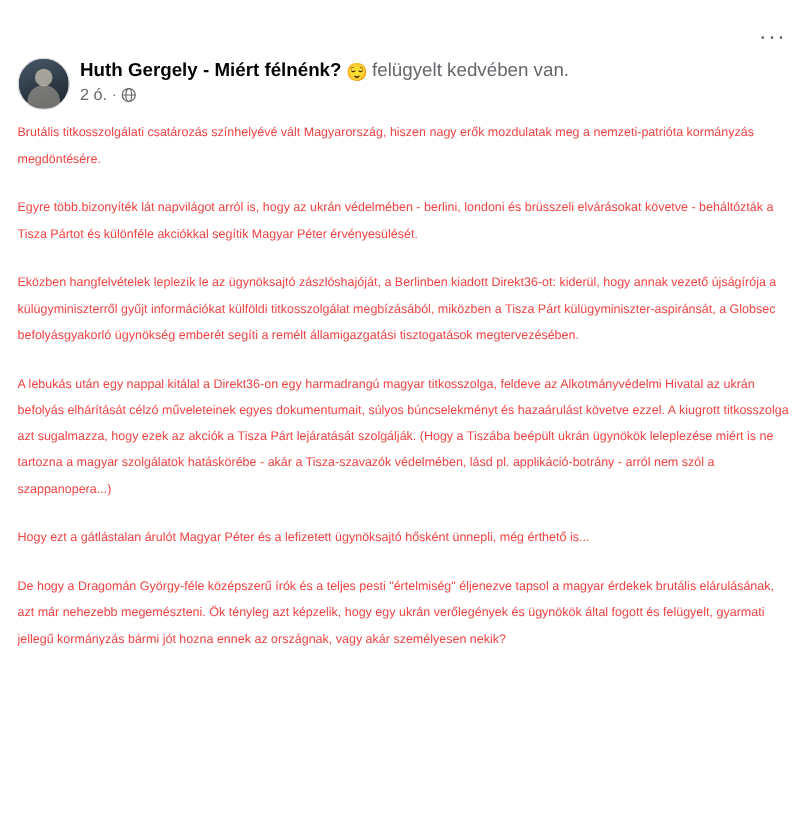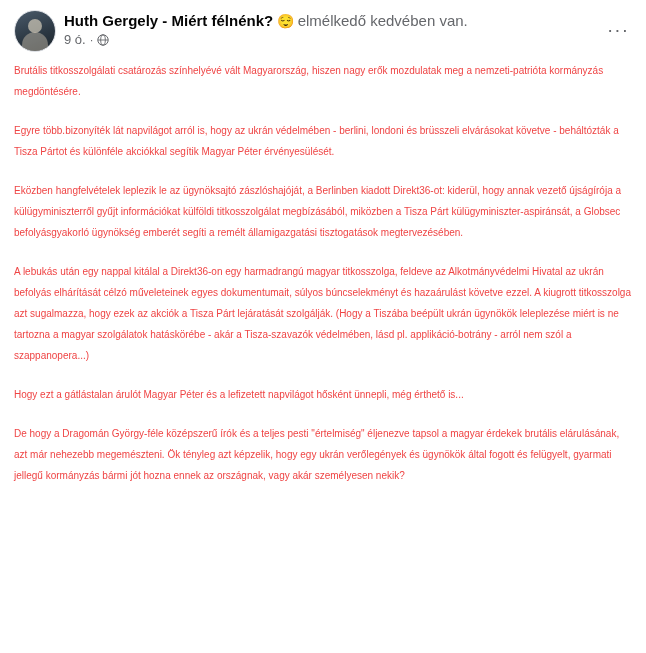--- a/index.html
+++ b/index.html
@@ -18,20 +18,21 @@
     width: 646px;
     box-sizing: border-box;
     padding: 10px 14px 0 14px;
     position: relative;
   }
   .post-header {
     display: flex;
     align-items: flex-start;
     gap: 8px;
     padding-bottom: 6px;
+    margin-top: 36px;
   }
   .avatar {
     width: 40px;
     height: 40px;
     border-radius: 50%;
     flex: 0 0 40px;
     background: linear-gradient(160deg, #4a5a6a 0%, #2b3742 60%, #1d252c 100%);
     position: relative;
     overflow: hidden;
     border: 1px solid #dcdfe4;
@@ -137,40 +138,40 @@
 <body>
 
 <div class="post">
 
   <div class="post-header">
     <div class="avatar"></div>
     <div class="header-text">
       <div class="name-line">
         <span class="author">Huth Gergely - Miért félnénk?</span>
         <span class="feeling-emoji">😌</span>
-        <span class="feeling-text">elmélkedő kedvében van.</span>
+        <span class="feeling-text">felügyelt kedvében van.</span>
       </div>
       <div class="meta-line">
-        <span>9 ó.</span>
+        <span>2 ó.</span>
         <span class="meta-dot">·</span>
         <span class="globe-icon">
           <svg width="12" height="12" viewBox="0 0 12 12" aria-hidden="true">
             <circle cx="6" cy="6" r="5.2" fill="none" stroke="#65676b" stroke-width="1"></circle>
             <ellipse cx="6" cy="6" rx="2.3" ry="5.2" fill="none" stroke="#65676b" stroke-width="0.9"></ellipse>
             <line x1="0.9" y1="6" x2="11.1" y2="6" stroke="#65676b" stroke-width="0.9"></line>
           </svg>
         </span>
       </div>
     </div>
   </div>
 
   <div class="menu-button">···</div>
 
   <div class="post-body">
     <p>Brutális titkosszolgálati csatározás színhelyévé vált Magyarország, hiszen nagy erők mozdulatak meg a nemzeti-patrióta kormányzás megdöntésére.</p>
     <p>Egyre több.bizonyíték lát napvilágot arról is, hogy az ukrán védelmében - berlini, londoni és brüsszeli elvárásokat követve - beháltózták a Tisza Pártot és különféle akciókkal segítik Magyar Péter érvényesülését.</p>
     <p>Eközben hangfelvételek leplezik le az ügynöksajtó zászlóshajóját, a Berlinben kiadott Direkt36-ot: kiderül, hogy annak vezető újságírója a külügyminiszterről gyűjt információkat külföldi titkosszolgálat megbízásából, miközben a Tisza Párt külügyminiszter-aspiránsát, a Globsec befolyásgyakorló ügynökség emberét segíti a remélt államigazgatási tisztogatások megtervezésében.</p>
     <p>A lebukás után egy nappal kitálal a Direkt36-on egy harmadrangú magyar titkosszolga, feldeve az Alkotmányvédelmi Hivatal az ukrán befolyás elhárítását célzó műveleteinek egyes dokumentumait, súlyos búncselekményt és hazaárulást követve ezzel. A kiugrott titkosszolga azt sugalmazza, hogy ezek az akciók a Tisza Párt lejáratását szolgálják. (Hogy a Tiszába beépült ukrán ügynökök leleplezése miért is ne tartozna a magyar szolgálatok hatáskörébe - akár a Tisza-szavazók védelmében, lásd pl. applikáció-botrány - arról nem szól a szappanopera...)</p>
-    <p>Hogy ezt a gátlástalan árulót Magyar Péter és a lefizetett napvilágot hősként ünnepli, még érthető is...</p>
+    <p>Hogy ezt a gátlástalan árulót Magyar Péter és a lefizetett ügynöksajtó hősként ünnepli, még érthető is...</p>
     <p>De hogy a Dragomán György-féle középszerű írók és a teljes pesti "értelmiség" éljenezve tapsol a magyar érdekek brutális elárulásának, azt már nehezebb megemészteni. Ök tényleg azt képzelik, hogy egy ukrán verőlegények és ügynökök által fogott és felügyelt, gyarmati jellegű kormányzás bármi jót hozna ennek az országnak, vagy akár személyesen nekik?</p>
   </div>
 
 </div>
 
 </body></html>

